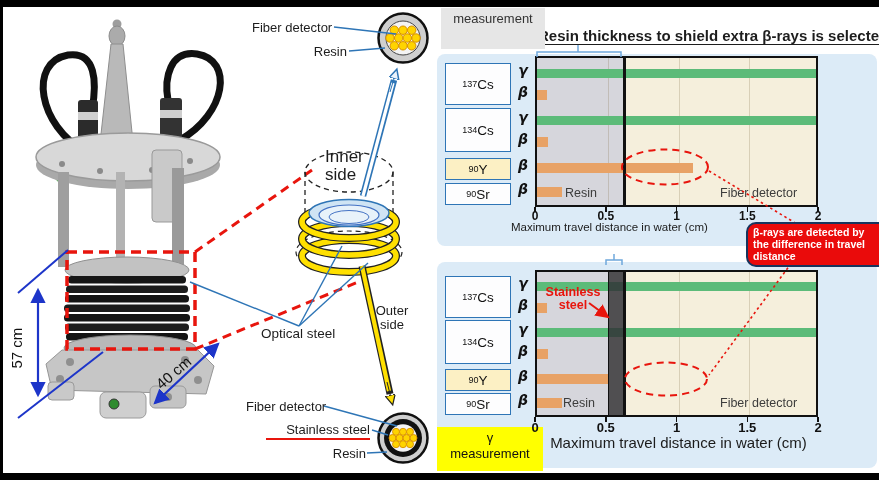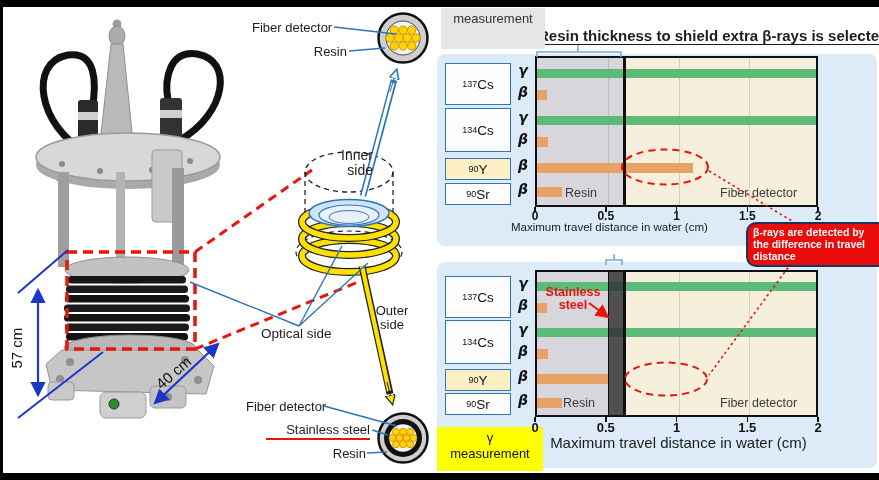--- a/index.html
+++ b/index.html
@@ -48,21 +48,21 @@
   #xlabel2{left:537px;top:434px;width:283px;text-align:center;font-size:15px;}
   #stainless-note{left:544px;top:286px;width:58px;text-align:center;color:#e8150d;
                   font-size:12.5px;font-weight:600;line-height:1.05;}
   #callout{left:746px;top:222px;width:130px;background:#ea0b0b;border:2.5px solid #17355e;
            border-radius:10px;color:#fff;font-size:10.5px;font-weight:700;line-height:1.12;
            padding:3px 5px;z-index:7;}
   
   .dlabel{position:absolute;font-size:13px;color:#1d1d1d;z-index:6;white-space:nowrap;}
   #lbl-fiber-top{left:252px;top:20px;width:80px;text-align:right;}
   #lbl-resin-top{left:297px;top:44px;width:50px;text-align:right;}
-  #lbl-inner{left:325px;top:148px;width:48px;text-align:right;font-size:14px;line-height:1.05;white-space:normal;}
+  #lbl-inner{left:325px;top:148px;width:48px;text-align:left;font-size:17px;line-height:1.05;white-space:normal;}
   #lbl-outer{left:367px;top:269px;width:50px;text-align:center;line-height:1.1;white-space:normal;margin-top:35px;}
   #lbl-optical{left:261px;top:326px;font-size:13.5px;}
   #lbl-fiber-bot{left:246px;top:399px;width:78px;text-align:right;}
   #lbl-stainless-bot{left:266px;top:422px;width:104px;text-align:right;border-bottom:2.5px solid #e8150d;padding-bottom:1px;}
   #lbl-resin-bot{left:300px;top:446px;width:66px;text-align:right;}
   
   #lbl-57{left:-14px;top:330px;width:60px;transform:rotate(-90deg);font-size:15px;font-weight:500;z-index:6;}
   #lbl-40{left:153px;top:364px;transform:rotate(-41deg);font-size:15px;font-weight:500;z-index:6;}
   svg{position:absolute;left:0;top:0;}
   #photo-svg{z-index:1;}
@@ -372,21 +372,21 @@
   <span id="xlabel2" class="xlabel">Maximum travel distance in water (cm)</span>
 
   <span id="stainless-note" class="abs z2" style="z-index:6;">Stainless steel</span>
 
   <div id="callout" class="abs">β-rays are detected by the difference in travel distance</div>
 
   <span id="lbl-fiber-top" class="dlabel">Fiber detector</span>
   <span id="lbl-resin-top" class="dlabel">Resin</span>
   <span id="lbl-inner" class="dlabel">Inner side</span>
   <span id="lbl-outer" class="dlabel">Outer side</span>
-  <span id="lbl-optical" class="dlabel">Optical side</span>
+  <span id="lbl-optical" class="dlabel">Optical steel</span>
   <span id="lbl-fiber-bot" class="dlabel">Fiber detector</span>
   <span id="lbl-stainless-bot" class="dlabel">Stainless steel</span>
   <span id="lbl-resin-bot" class="dlabel">Resin</span>
 
   <span id="lbl-57" class="abs">57 cm</span>
   <span id="lbl-40" class="abs">40 cm</span>
 
   <div id="strip-top" class="strip"></div>
   <div id="strip-bottom" class="strip"></div>
   <div id="strip-left" class="strip"></div>

